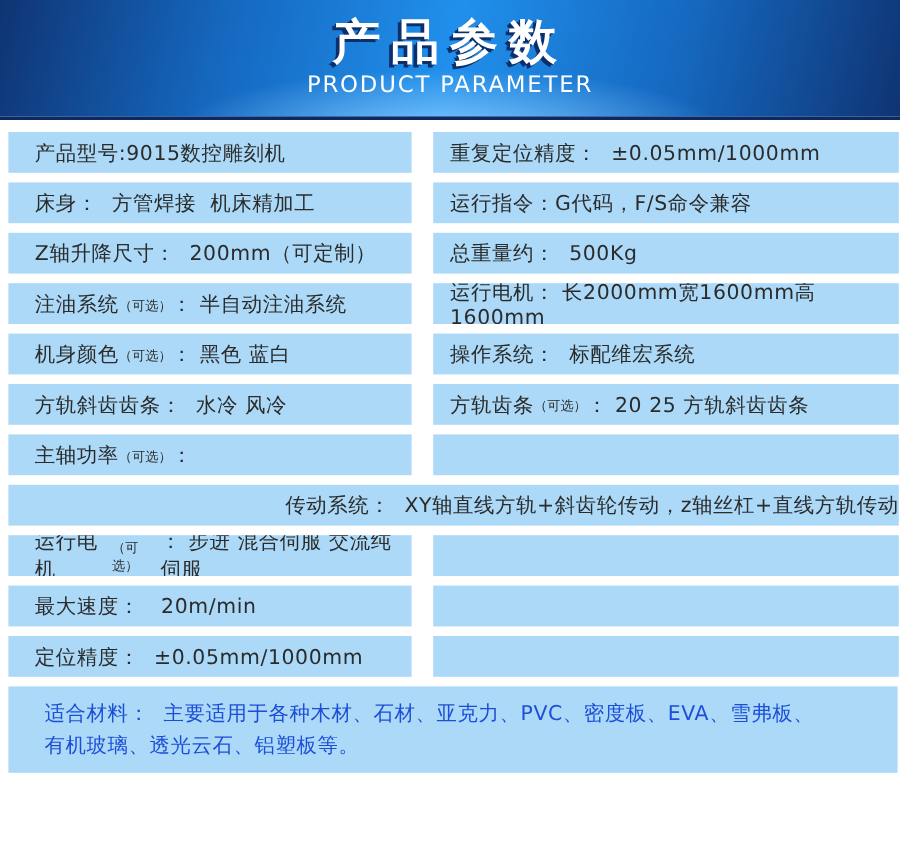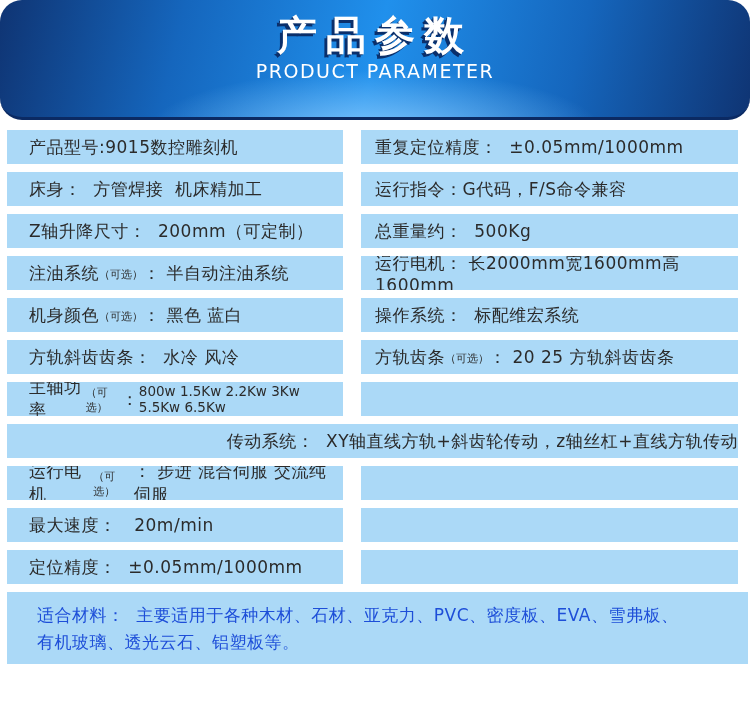--- a/index.html
+++ b/index.html
@@ -5,48 +5,47 @@
   html,body{margin:0;padding:0;}
   body{
     width:750px;height:704px;background:#ffffff;overflow:hidden;
     font-family:"DejaVu Sans","Liberation Sans",sans-serif;
     -webkit-font-smoothing:antialiased;
   }
   .page{position:relative;width:750px;height:704px;background:#ffffff;}
 
   
   .banner{
-    height:120px;
+    height:100px;
     background:
       radial-gradient(55% 95% at 50% 112%, rgba(140,205,255,0.85) 0%, rgba(140,205,255,0) 55%),
       linear-gradient(103deg, #0f3473 0%, #1566bd 24%, #2090ec 50%, #1566bd 76%, #0f3473 100%);
     border-bottom:3px solid #0b2a63;
     text-align:center;
     box-sizing:border-box;
     padding-top:13px;
-    border-radius:22px;
   }
   .banner .title{
     color:#ffffff;
     font-size:40px;
     font-weight:bold;
     letter-spacing:9px;
     line-height:44px;
     text-shadow:-3px 3px 0 #0a2f6b, -1px 1px 0 #0a2f6b;
   }
   .banner .subtitle{
     color:#ffffff;
     font-size:19px;
     letter-spacing:1.5px;
     line-height:24px;
     margin-top:2px;
   }
 
   
-  .spec-table{padding:10px 12px 0 7px;}
+  .spec-table{padding:10px 1px 0 7px;}
   .row{display:flex;height:34px;margin-bottom:8px;}
   .cell{
     background:#abd9f7;
     display:flex;align-items:center;
     white-space:pre-wrap;
     color:#2b2b2b;
     font-size:17px;
     overflow:hidden;
   }
   .cell.left{width:336px;padding-left:22px;box-sizing:border-box;margin-right:18px;}
@@ -101,21 +100,21 @@
       </div>
       <div class="row">
         <div class="cell left"><span class="seg-n">机身颜色</span><span class="seg-s">（可选）</span><span class="seg-n">： 黑色 蓝白</span></div>
         <div class="cell right"><span class="seg-n">操作系统：  标配维宏系统</span></div>
       </div>
       <div class="row">
         <div class="cell left"><span class="seg-n">方轨斜齿齿条：  水冷 风冷</span></div>
         <div class="cell right"><span class="seg-n">方轨齿条</span><span class="seg-s">（可选）</span><span class="seg-n">： 20 25 方轨斜齿齿条</span></div>
       </div>
       <div class="row">
-        <div class="cell left"><span class="seg-n">主轴功率</span><span class="seg-s">（可选）</span><span class="seg-n">：</span><span class="seg-m">800w 1.5Kw 2.2Kw 3Kw 5.5Kw 6.5Kw</span></div>
+        <div class="cell left"><span class="seg-n">主轴功率</span><span class="seg-s">（可选）</span><span class="seg-n">：</span></div>
         <div class="cell right"></div>
       </div>
       <div class="row">
         <div class="cell full"><span class="seg-n">传动系统：  XY轴直线方轨+斜齿轮传动，z轴丝杠+直线方轨传动</span></div>
       </div>
       <div class="row">
         <div class="cell left"><span class="seg-n">运行电机</span><span class="seg-s">（可选）</span><span class="seg-n">： 步进 混合伺服 交流纯伺服</span></div>
         <div class="cell right"></div>
       </div>
       <div class="row">

